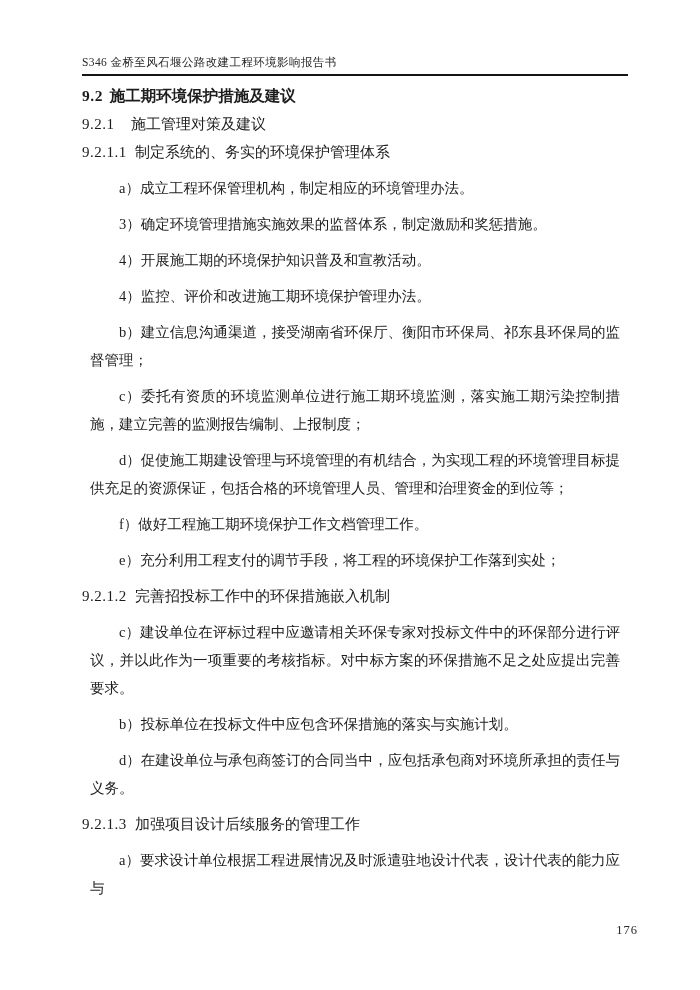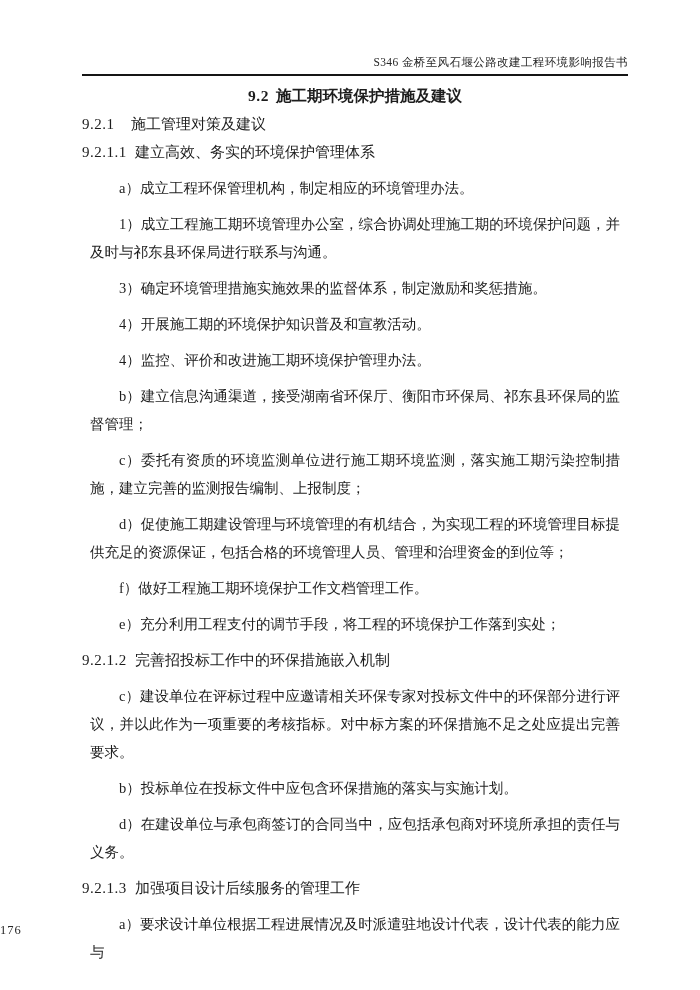--- a/index.html
+++ b/index.html
@@ -15,21 +15,20 @@
   }
   
   .running-header {
     position: absolute;
     top: 0;
     left: 82px;
     width: 546px;
   }
   .header-title {
     padding-top: 55px;
-    text-align: right;
     font-size: 11.5px;
     letter-spacing: 0.4px;
     color: #262626;
   }
   .header-rule {
     margin-top: 4px;
     border: 0;
     border-top: 2px solid #151515;
   }
   
@@ -43,34 +42,34 @@
     text-align: justify;
     text-justify: inter-ideograph;
   }
   .heading {
     margin: 0;
     font-size: 15px;
     font-weight: normal;
     text-align: left;
   }
   .heading .num { margin-right: 0.55em; letter-spacing: 0.5px; }
-  .heading-main { font-size: 15.5px; font-weight: bold; text-align: center; }
+  .heading-main { font-size: 15.5px; font-weight: bold; }
   .heading-main .num { margin-right: 0.45em; }
   .heading-sub1 .num { margin-right: 1.1em; margin-top: 16px; }
   .para {
     margin: 8px;
     text-indent: 2em;
   }
   
   .page-footer {
     position: absolute;
     top: 920px;
     left: 0;
     width: 638px;
-    text-align: left;
+    text-align: right;
     font-family: Liberation Serif, serif;
   }
   .page-number {
     font-size: 12.5px;
     color: #262626;
     letter-spacing: 1px;
   }
 </style>
 </head>
 <body>
@@ -81,24 +80,23 @@
     <div class="header-title">S346 金桥至风石堰公路改建工程环境影响报告书</div>
     <hr class="header-rule">
   </div>
 
   <div class="content">
 
     <h2 class="heading heading-main"><span class="num">9.2</span><span>施工期环境保护措施及建议</span></h2>
 
     <h3 class="heading heading-sub1"><span class="num">9.2.1</span><span>施工管理对策及建议</span></h3>
 
-    <h4 class="heading"><span class="num">9.2.1.1</span><span>建立高效、务实的环境保护管理体系</span></h4>
+    <h4 class="heading"><span class="num">9.2.1.1</span><span>制定系统的、务实的环境保护管理体系</span></h4>
 
     <p class="para">a）成立工程环保管理机构，制定相应的环境管理办法。</p>
-    <p class="para">1）成立工程施工期环境管理办公室，综合协调处理施工期的环境保护问题，并及时与祁东县环保局进行联系与沟通。</p>
     <p class="para">3）确定环境管理措施实施效果的监督体系，制定激励和奖惩措施。</p>
     <p class="para">4）开展施工期的环境保护知识普及和宣教活动。</p>
     <p class="para">4）监控、评价和改进施工期环境保护管理办法。</p>
     <p class="para">b）建立信息沟通渠道，接受湖南省环保厅、衡阳市环保局、祁东县环保局的监督管理；</p>
     <p class="para">c）委托有资质的环境监测单位进行施工期环境监测，落实施工期污染控制措施，建立完善的监测报告编制、上报制度；</p>
     <p class="para">d）促使施工期建设管理与环境管理的有机结合，为实现工程的环境管理目标提供充足的资源保证，包括合格的环境管理人员、管理和治理资金的到位等；</p>
     <p class="para">f）做好工程施工期环境保护工作文档管理工作。</p>
     <p class="para">e）充分利用工程支付的调节手段，将工程的环境保护工作落到实处；</p>
 
     <h4 class="heading"><span class="num">9.2.1.2</span><span>完善招投标工作中的环保措施嵌入机制</span></h4>

